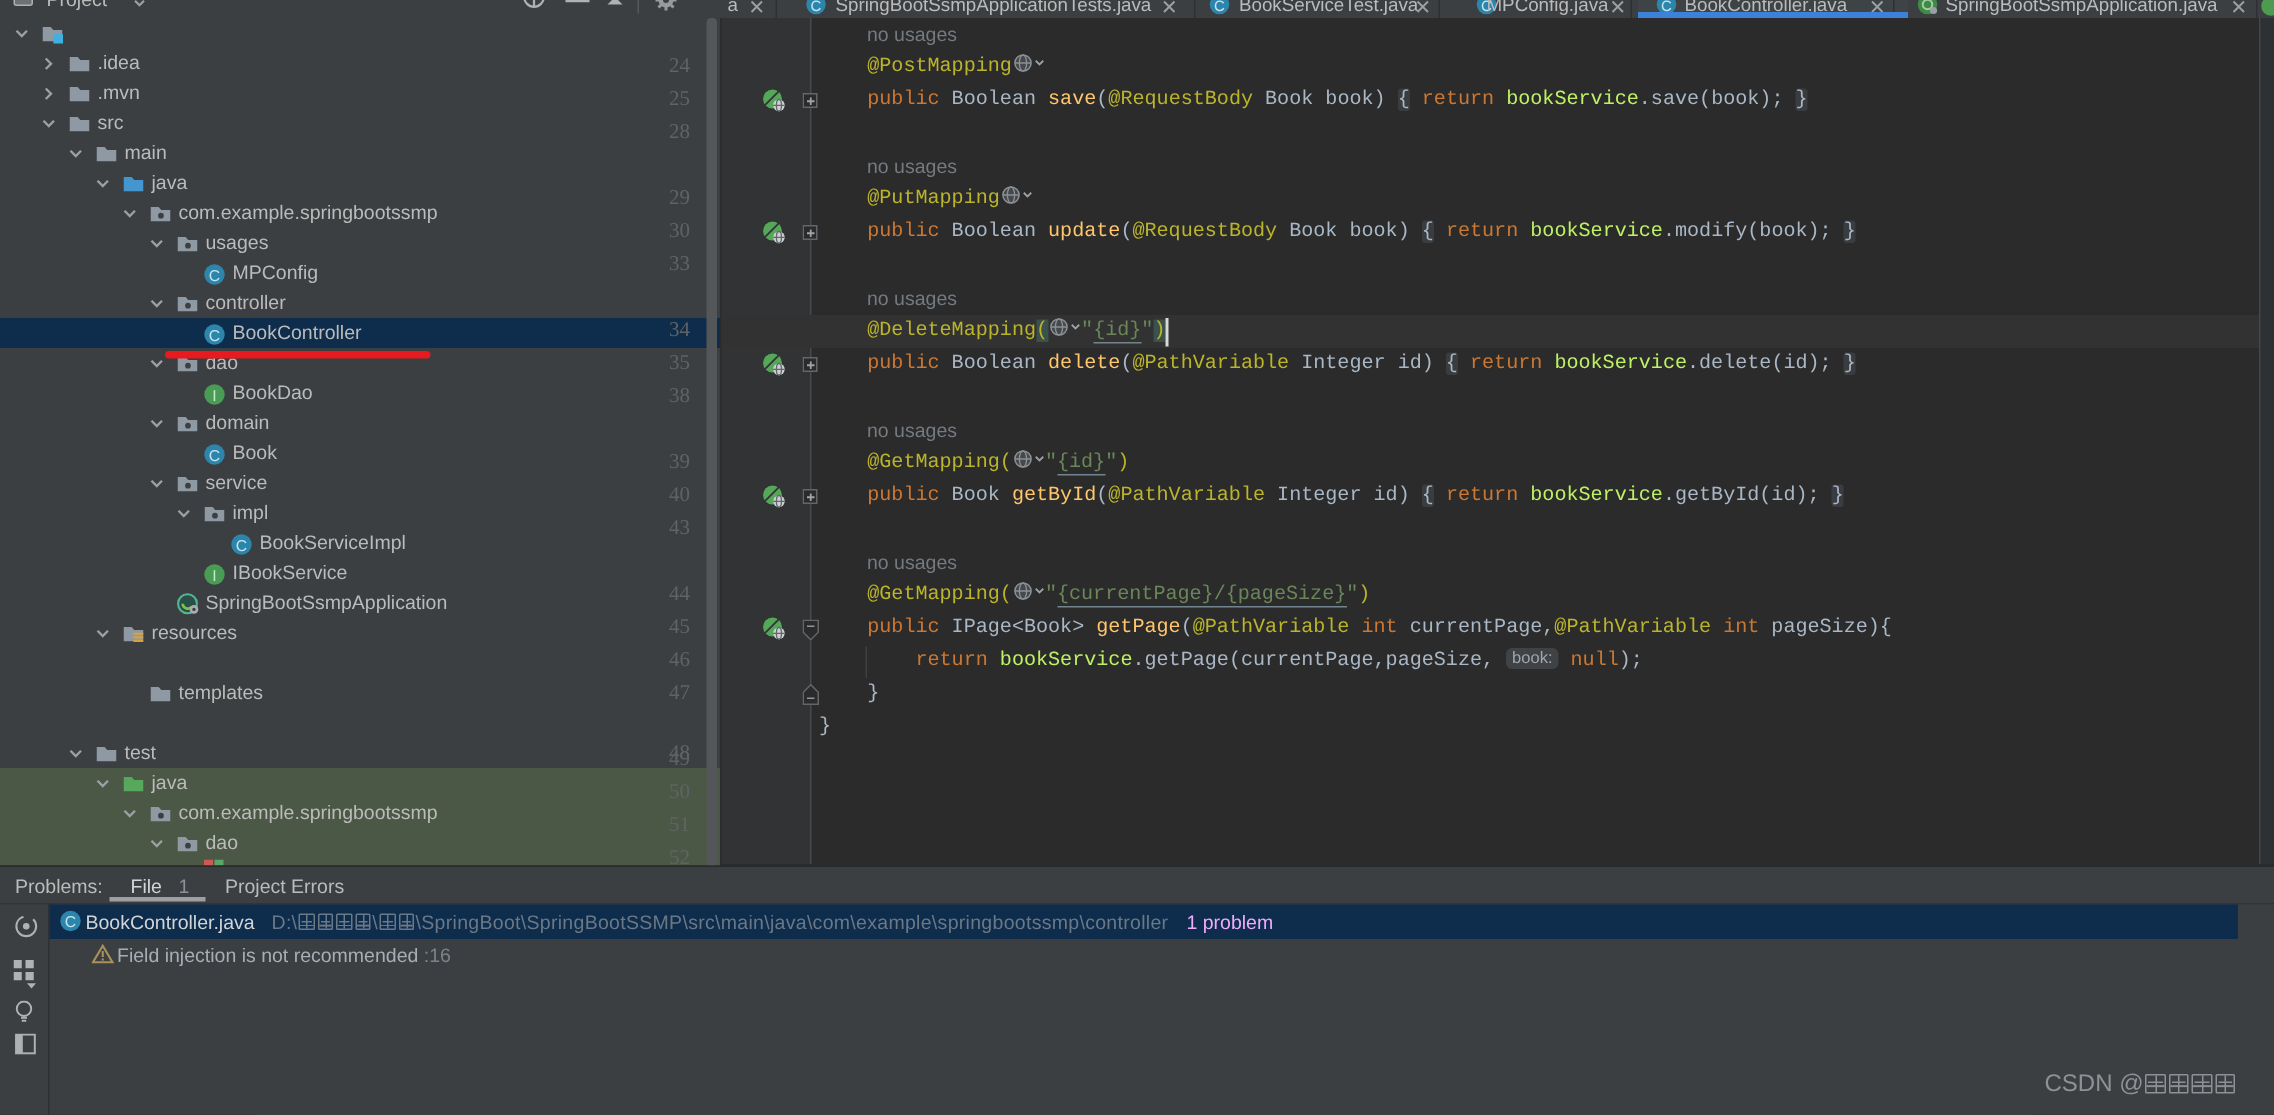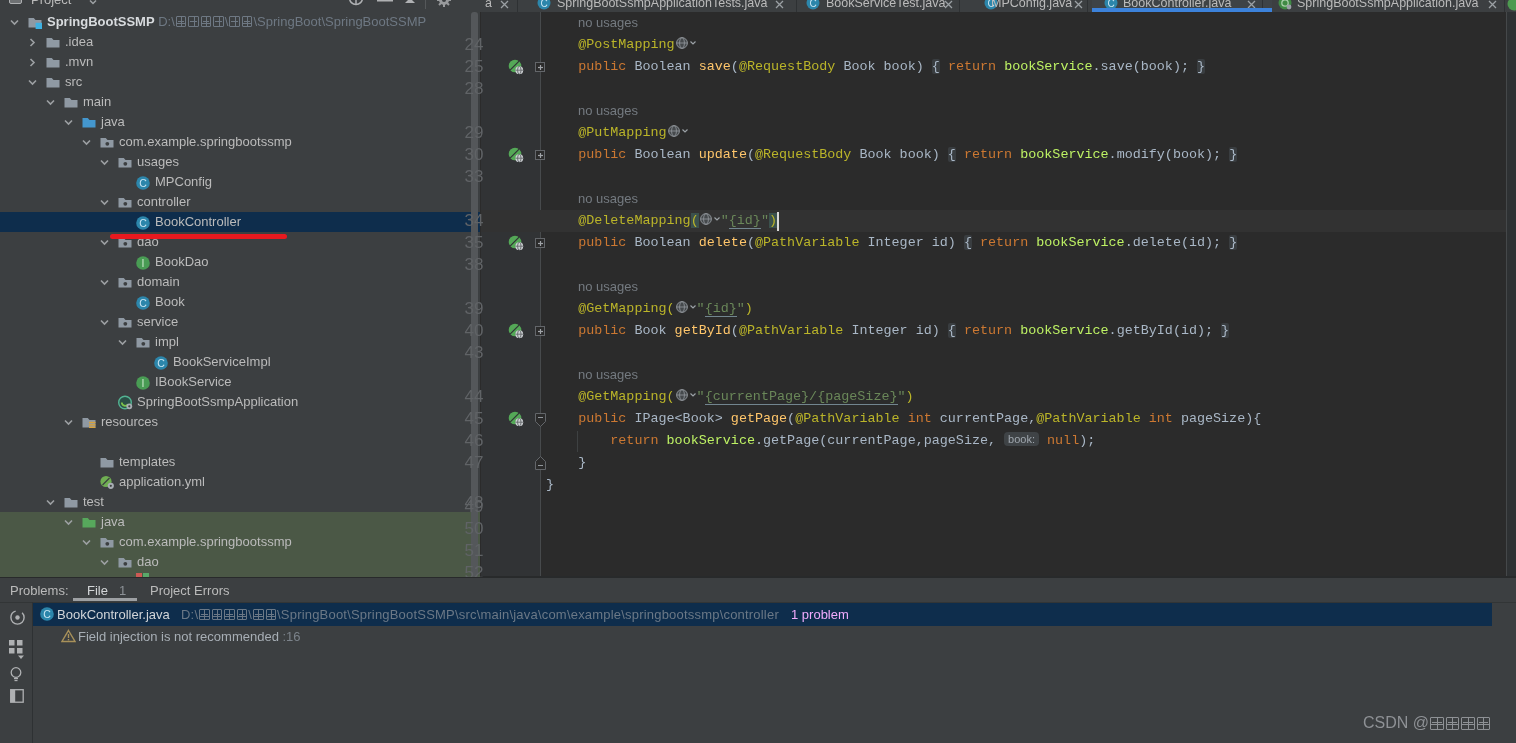--- a/index.html
+++ b/index.html
@@ -9,22 +9,22 @@
 .trow{position:absolute;left:0;width:480px;height:20px;line-height:20px;color:#BBBBBB;
   font-size:13px;white-space:pre}
 .trow svg{position:absolute;top:2px}
 .tsel{background:#0E2D4C}
 .tgrn{background:#4B5846}
 .tpath{color:#6E7883}
 .tbold{font-weight:bold;color:#D8DBDE}
 
 .crow{position:absolute;left:546px;height:22px;line-height:22px;white-space:pre;
   font-family:"Liberation Mono",monospace;font-size:13.4px;color:#A9B7C6}
-.num{position:absolute;left:446px;width:56px;height:22px;line-height:22px;text-align:center;
-  font-family:Liberation Sans, sans-serif;font-size:17px;color:#606366}
+.num{position:absolute;left:446px;width:56px;height:22px;line-height:22px;text-align:left;
+  font-family:Liberation Serif, serif;font-size:14px;color:#606366}
 .nou{position:absolute;left:578px;height:22px;line-height:22px;font-size:13px;color:#747A80}
 .k{color:#CC7832}.a{color:#BBB529}.m{color:#FFC66B}.f{color:#bef264}
 .s{color:#6A8759}.su{color:#6A8759;border-bottom:1px solid #72858f}
 .fold{background:#393D40;border-radius:2px}
 .mp{background:#3B514D}
 .hint{display:inline-block;background:#3F4346;color:#9FA6AD;border-radius:4px;
   font-family:"Liberation Sans",sans-serif;font-size:11px;line-height:14px;height:14px;
   padding:0 4px;vertical-align:1px}
 .gi{vertical-align:-2px}
 
@@ -140,21 +140,21 @@
         <circle cx="8" cy="8" r="6.5" fill="#4D9A50"></circle>
       </svg>
       <div class="abs" style="left:612px;top:8px;width:180px;height:4px;background:#3C82DA"></div>
     </div>
 <div class="abs" style="left:0;top:0;width:480px;height:577px;overflow:hidden">
       <div class="trow " style="top:12px"><svg style="left:9px;top:5px" width="11" height="11">
           <path d="M2 3.5 L5.5 7 L9 3.5" stroke="#9DA0A3" stroke-width="1.6" fill="none"></path>
         </svg><svg style="left:27px" width="16" height="16">
           <path d="M1.5 4 h5.3 l1.7 2 h6 v7.5 h-13 z" fill="#8F99A3"></path>
           <rect x="8.6" y="8.8" width="6.4" height="6.2" fill="#3EB1E2"></rect>
-        </svg><span style="position:absolute;left:47px"><span class="tbold">SpringBootSSMP</span> <span class="tpath">D:\<i class="cj"></i><i class="cj"></i><i class="cj"></i><i class="cj"></i>\<i class="cj"></i><i class="cj"></i>\SpringBoot\SpringBootSSMP</span></span></div>
+        </svg></div>
       <div class="trow " style="top:52px"><svg style="left:27px;top:5px" width="11" height="11">
           <path d="M3.5 2 L7 5.5 L3.5 9" stroke="#9DA0A3" stroke-width="1.6" fill="none"></path>
         </svg><svg style="left:45px" width="16" height="16">
           <path d="M1.5 4 h5.3 l1.7 2 h6 v7.5 h-13 z" fill="#8F99A3"></path>
         </svg><span style="position:absolute;left:65px">.mvn</span></div>
       <div class="trow " style="top:32px"><svg style="left:27px;top:5px" width="11" height="11">
           <path d="M3.5 2 L7 5.5 L3.5 9" stroke="#9DA0A3" stroke-width="1.6" fill="none"></path>
         </svg><svg style="left:45px" width="16" height="16">
           <path d="M1.5 4 h5.3 l1.7 2 h6 v7.5 h-13 z" fill="#8F99A3"></path>
         </svg><span style="position:absolute;left:65px">.idea</span></div>
@@ -251,26 +251,20 @@
           <path d="M1.5 4 h5.3 l1.7 2 h6 v7.5 h-13 z" fill="#8F99A3"></path>
           <g fill="#D9A33C">
             <rect x="8" y="7.8" width="6.5" height="1.4"></rect>
             <rect x="8" y="10.2" width="6.5" height="1.4"></rect>
             <rect x="8" y="12.6" width="6.5" height="1.4"></rect>
           </g>
         </svg><span style="position:absolute;left:101px">resources</span></div>
       <div class="trow " style="top:452px"><svg style="left:99px" width="16" height="16">
           <path d="M1.5 4 h5.3 l1.7 2 h6 v7.5 h-13 z" fill="#8F99A3"></path>
         </svg><span style="position:absolute;left:119px">templates</span></div>
-      <div class="trow " style="top:472px"><svg style="left:99px" width="16" height="16">
-          <circle cx="7" cy="7.5" r="5.6" fill="#6FAE52"></circle>
-          <line x1="3.5" y1="11" x2="10.5" y2="4" stroke="#3C3F41" stroke-width="1.2"></line>
-          <circle cx="11.8" cy="11.8" r="3.1" fill="#A7ADB3"></circle>
-          <circle cx="11.8" cy="11.8" r="1.1" fill="#3C3F41"></circle>
-        </svg><span style="position:absolute;left:119px">application.yml</span></div>
       <div class="trow " style="top:492px"><svg style="left:45px;top:5px" width="11" height="11">
           <path d="M2 3.5 L5.5 7 L9 3.5" stroke="#9DA0A3" stroke-width="1.6" fill="none"></path>
         </svg><svg style="left:63px" width="16" height="16">
           <path d="M1.5 4 h5.3 l1.7 2 h6 v7.5 h-13 z" fill="#8F99A3"></path>
         </svg><span style="position:absolute;left:83px">test</span></div>
       <div class="trow tgrn" style="top:512px"><svg style="left:63px;top:5px" width="11" height="11">
           <path d="M2 3.5 L5.5 7 L9 3.5" stroke="#9DA0A3" stroke-width="1.6" fill="none"></path>
         </svg><svg style="left:81px" width="16" height="16">
           <path d="M1.5 4 h5.3 l1.7 2 h6 v7.5 h-13 z" fill="#57A85C"></path>
         </svg><span style="position:absolute;left:101px">java</span></div>

